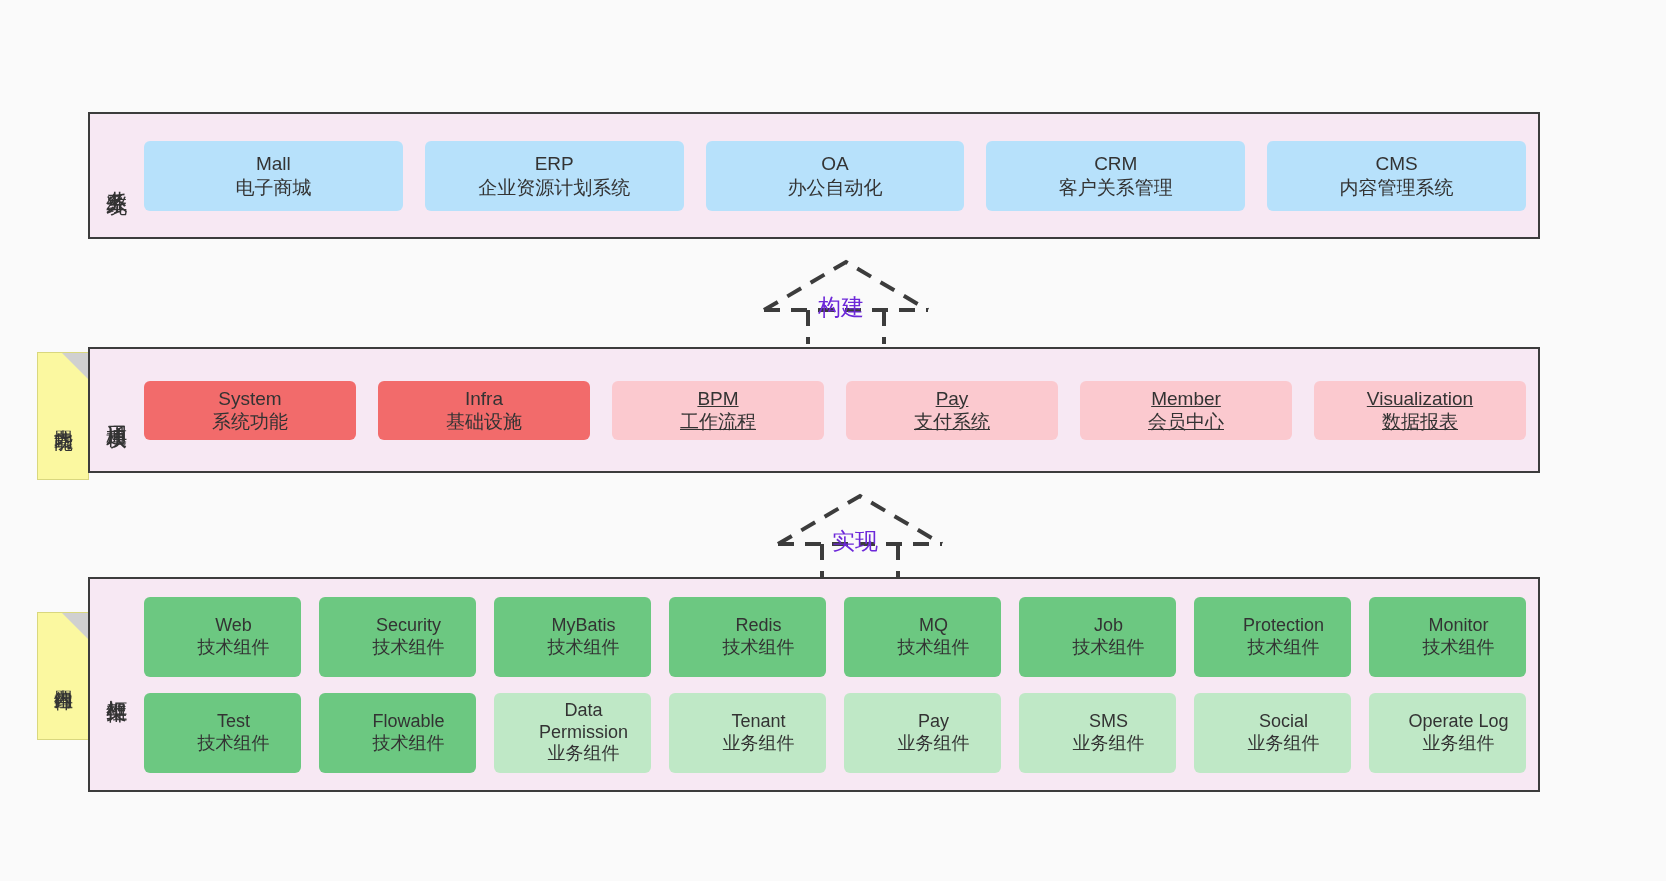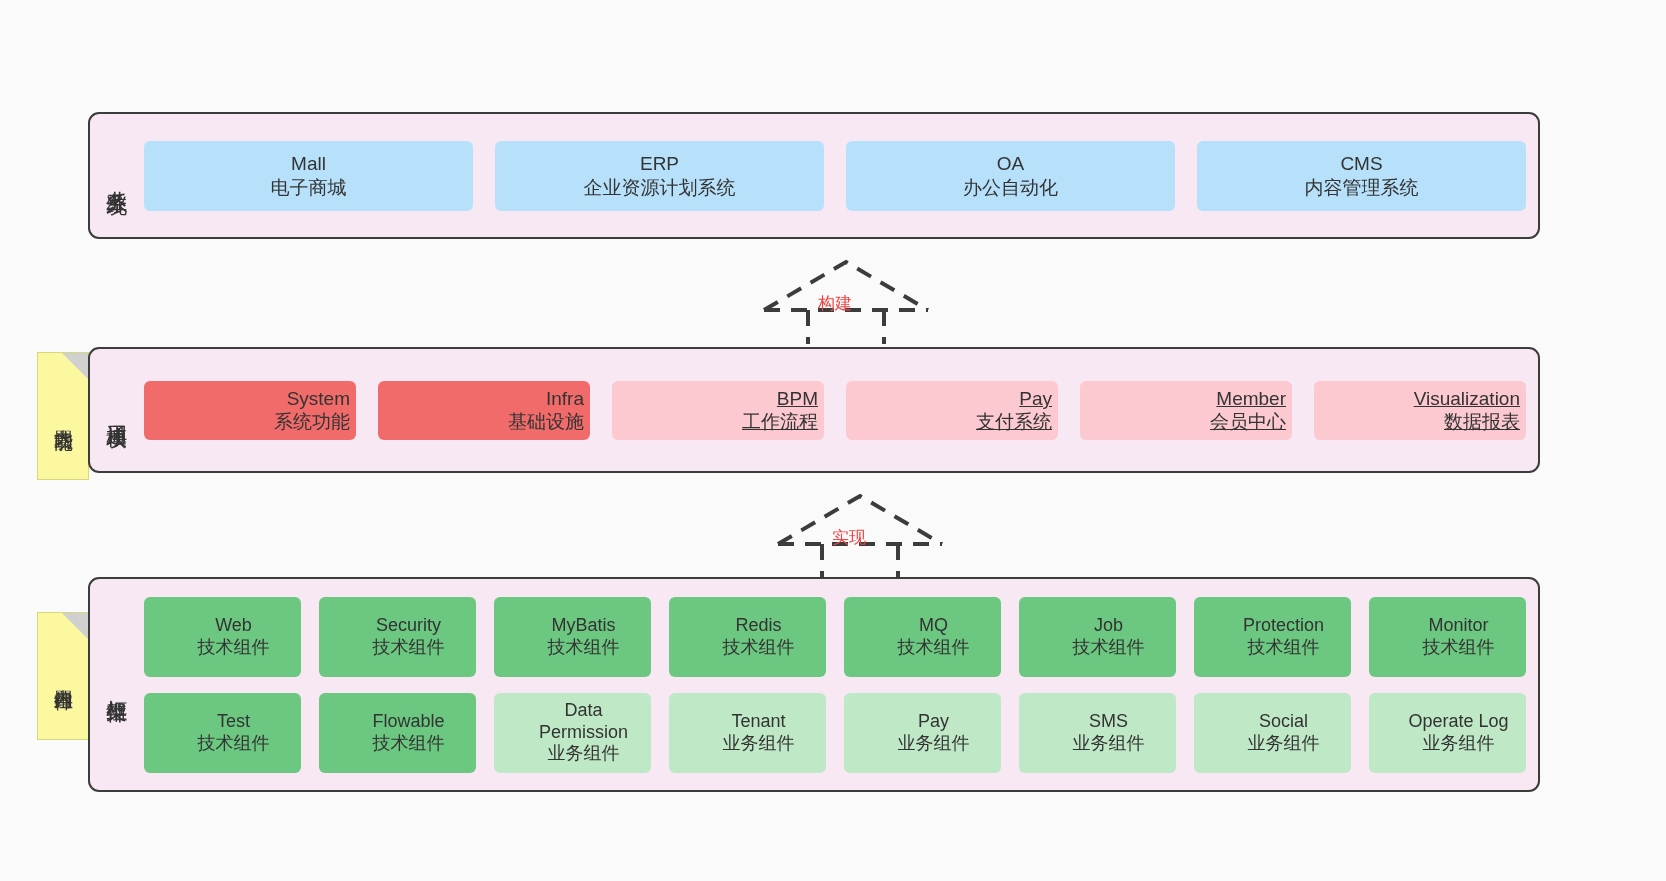--- a/index.html
+++ b/index.html
@@ -22,21 +22,21 @@
     left: 0; top: 0;
     width: 1666px;
     height: 881px;
   }
 
   
   .layer {
     position: absolute;
     background: #f7e8f3;
     border: 2px solid #3c3c3c;
-    border-radius: 11px;
+    border-radius: 0;
     box-sizing: border-box;
     display: flex;
     flex-direction: row;
     align-items: stretch;
   }
 
   .layer-title {
     width: 54px;
     flex: 0 0 54px;
     display: flex;
@@ -93,21 +93,21 @@
 
   
   #layer-business {
     left: 88px; top: 112px; width: 1452px; height: 127px;
   }
   #layer-business .card { height: 70px; }
 
   #layer-common {
     left: 88px; top: 347px; width: 1452px; height: 126px;
   }
-  #layer-common .card { height: 59px; align-items: flex-end; }
+  #layer-common .card { height: 59px; }
 
   #layer-framework {
     left: 88px; top: 577px; width: 1452px; height: 215px;
   }
   #layer-framework .card { height: 80px; padding-left: 28px; }
   #layer-framework .layer-body { gap: 16px; padding-top: 6px; padding-bottom: 6px; }
   #layer-framework .row { gap: 18px; }
   #layer-framework .card { font-size: 18px; }
 
   
@@ -139,22 +139,22 @@
   #note-framework { left: 37px; top: 612px; height: 128px; }
 
   
   .arrow {
     position: absolute;
     pointer-events: none;
   }
   .arrow svg { display: block; overflow: visible; }
   .arrow .arrow-label {
     position: absolute;
-    font-size: 17px;
-    color: #ef4444;
+    font-size: 23px;
+    color: #6d28d9;
     background: transparent;
     white-space: nowrap;
     user-select: none;
   }
   #arrow-build { left: 756px; top: 258px; width: 180px; height: 86px; }
   #arrow-build .arrow-label { left: 62px; top: 34px; }
   #arrow-impl  { left: 770px; top: 492px; width: 180px; height: 86px; }
   #arrow-impl  .arrow-label { left: 62px; top: 34px; }
 </style>
 </head>
@@ -170,20 +170,24 @@
           <span class="t">Mall</span>
           <span class="s">电子商城</span>
         </div>
         <div class="card c-blue">
           <span class="t">ERP</span>
           <span class="s">企业资源计划系统</span>
         </div>
         <div class="card c-blue">
           <span class="t">OA</span>
           <span class="s">办公自动化</span>
+        </div>
+        <div class="card c-blue">
+          <span class="t">CRM</span>
+          <span class="s">客户关系管理</span>
         </div>
         <div class="card c-blue">
           <span class="t">CMS</span>
           <span class="s">内容管理系统</span>
         </div>
       </div>
     </div>
   </div>
 
   <div class="arrow" id="arrow-build">

